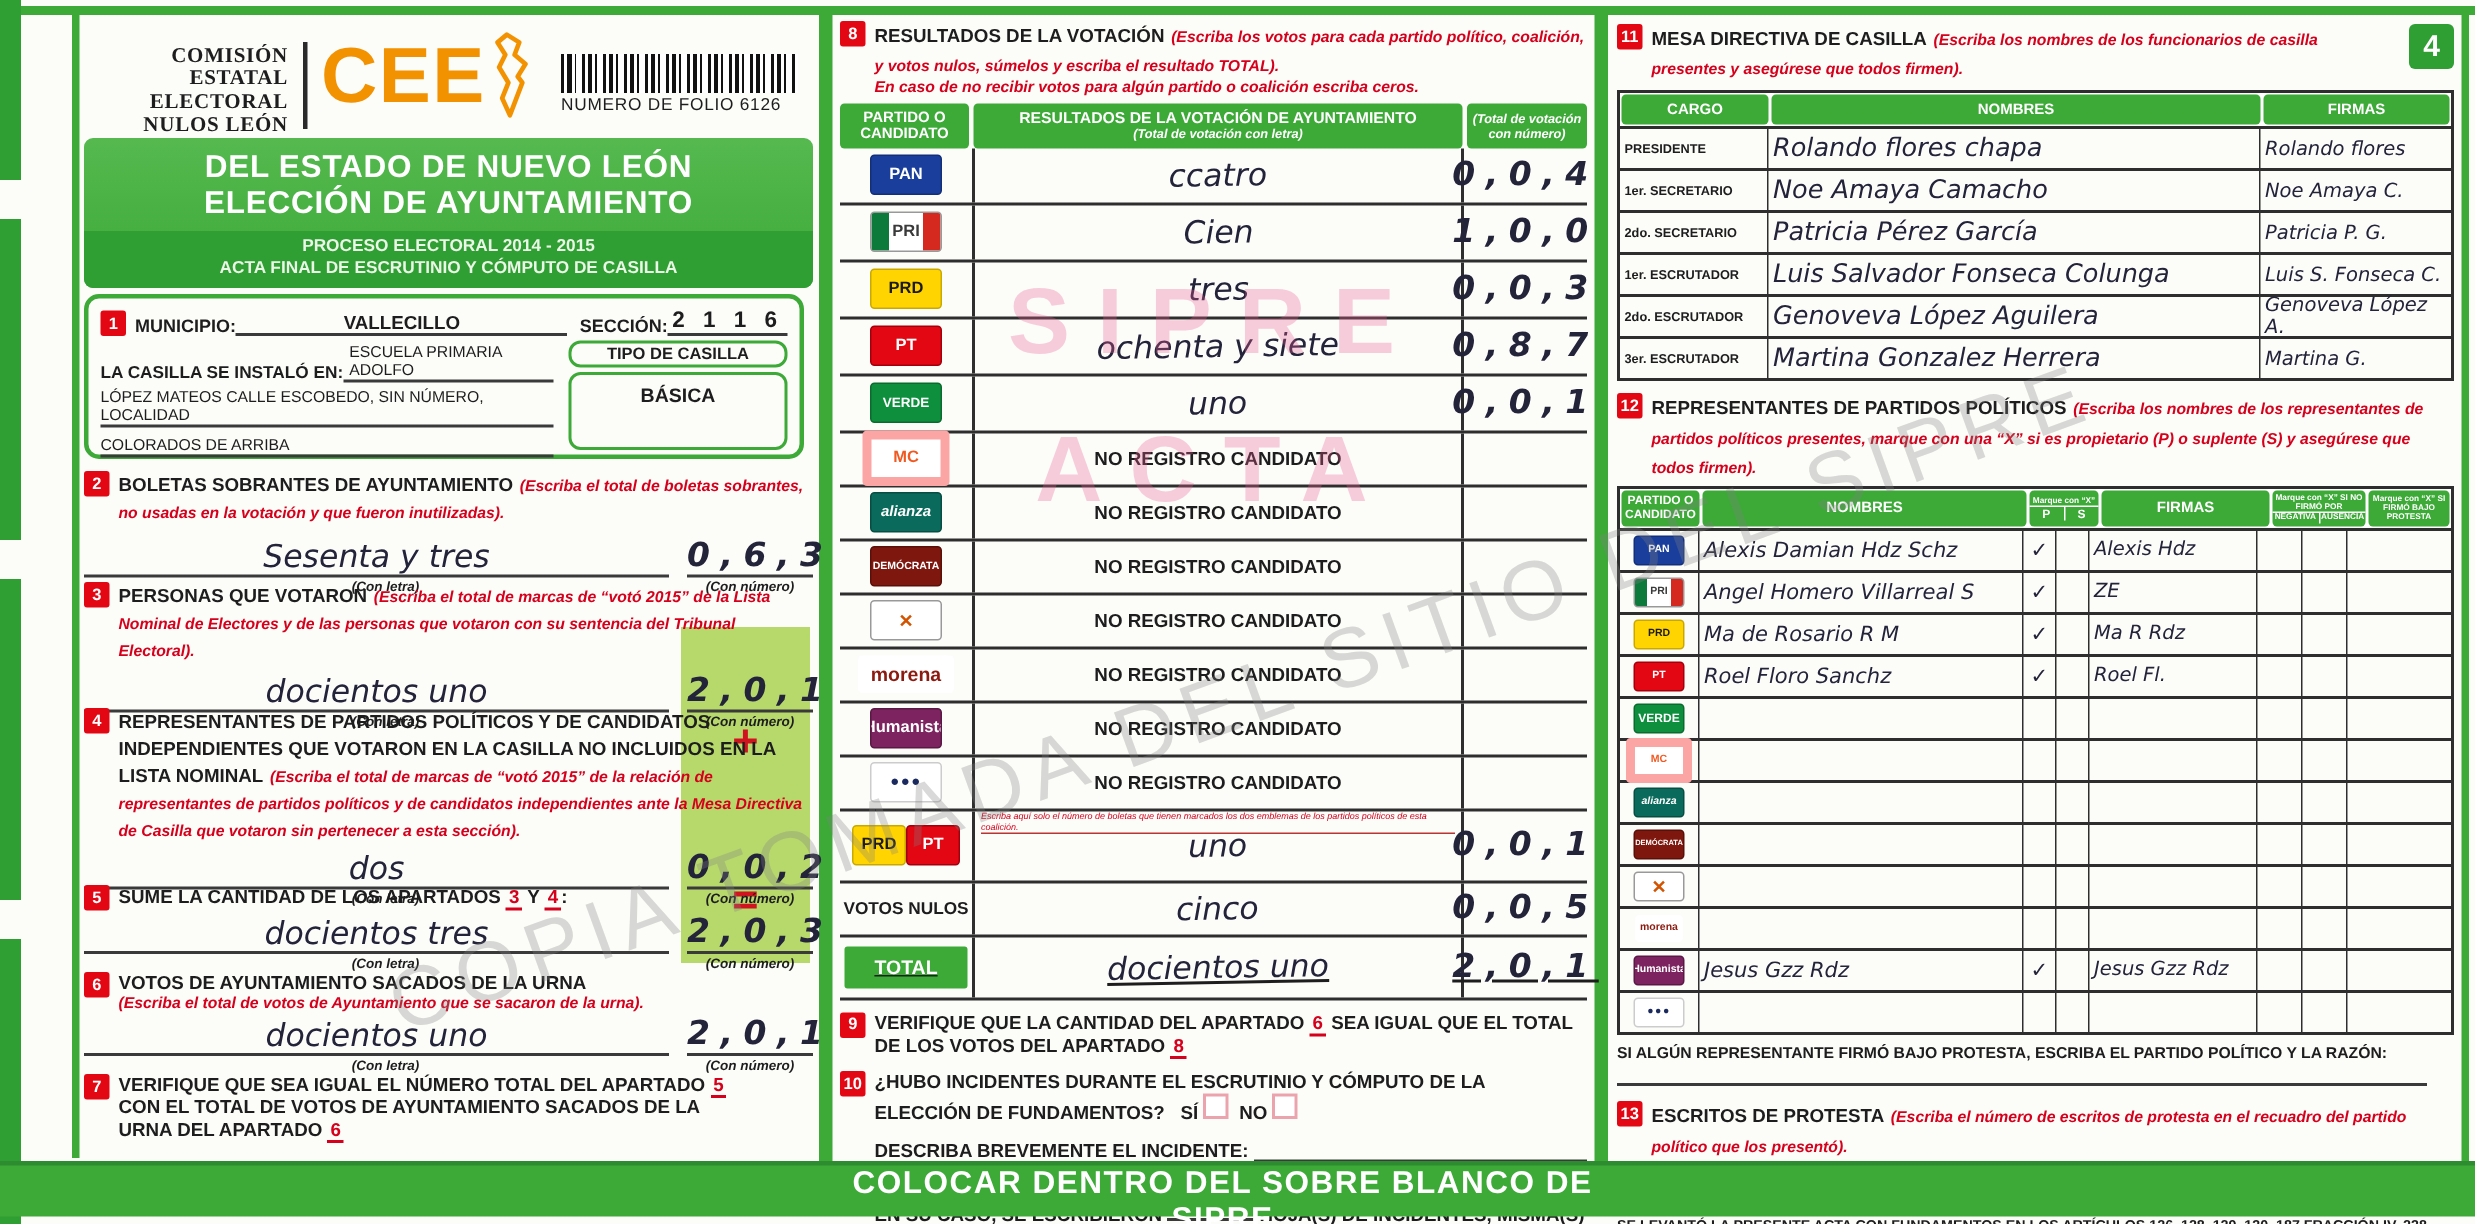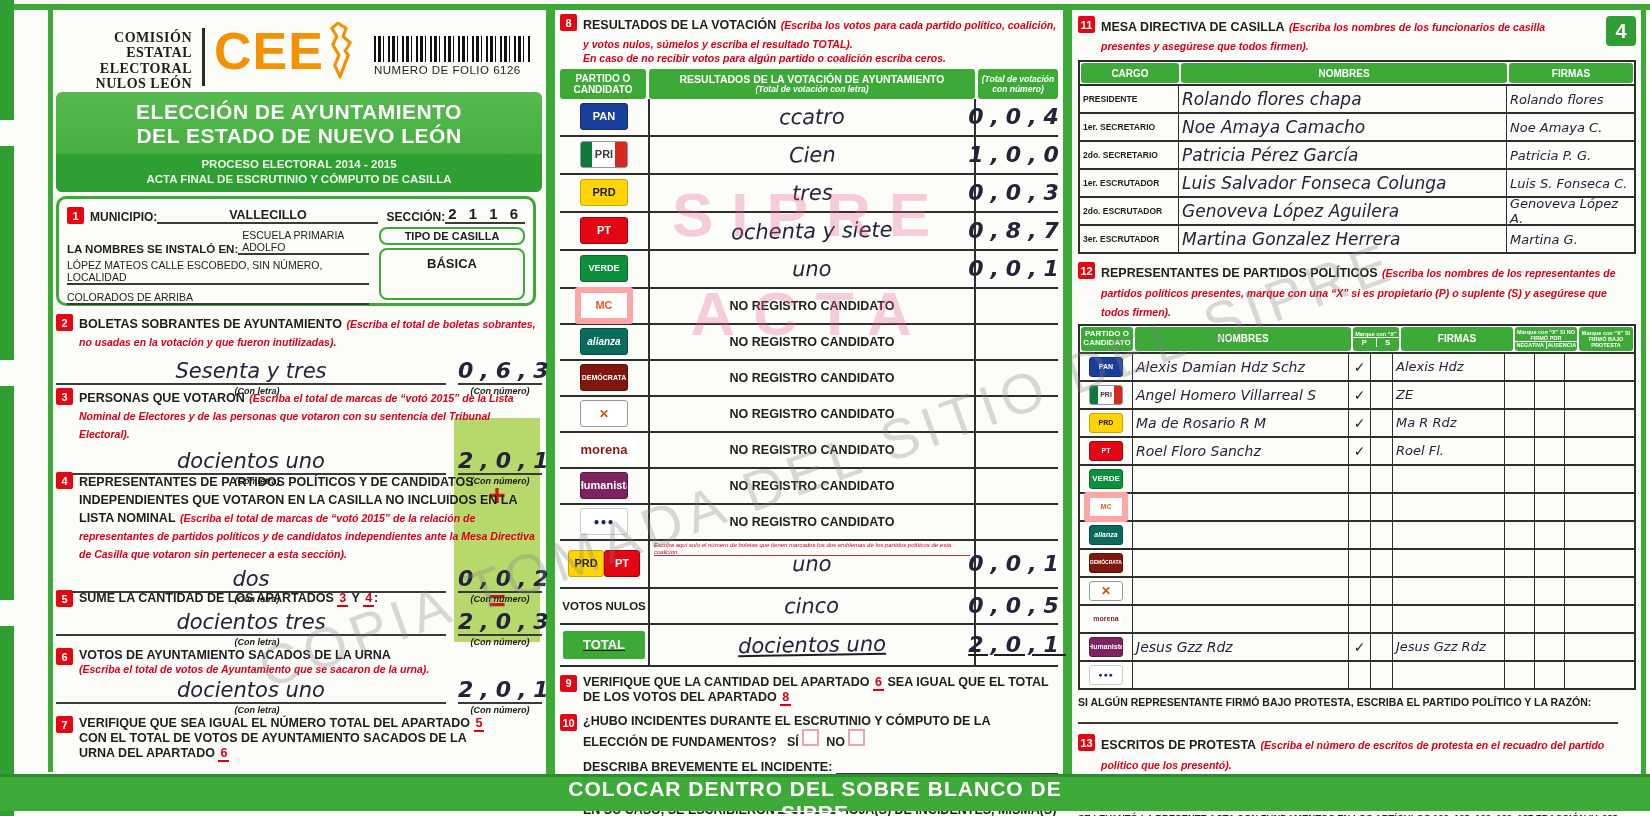--- a/index.html
+++ b/index.html
@@ -146,40 +146,40 @@
     <div class="cee-wrap">
       <span class="cee">CEE</span>
       <svg width="34" height="62" viewBox="0 0 30 60">
         <path d="M12 3 L20 8 L17 16 L24 22 L19 30 L22 34 L14 55 L9 44 L13 34 L7 24 L11 16 L6 8 Z" fill="none" stroke="#f39200" stroke-width="3" stroke-linejoin="round"></path>
       </svg>
     </div>
     <div class="barcode"></div>
     <div class="folio">NUMERO DE FOLIO 6126</div>
 
     <div class="title-banner">
+      <div class="t1">DEL ESTADO DE NUEVO LEÓN</div>
       <div class="t1">ELECCIÓN DE AYUNTAMIENTO</div>
-      <div class="t1">DEL ESTADO DE NUEVO LEÓN</div>
       <div class="title-strip">
         <div>PROCESO ELECTORAL  2014 - 2015</div>
         <div>ACTA FINAL DE ESCRUTINIO Y CÓMPUTO DE CASILLA</div>
       </div>
     </div>
 
     <div class="sec1">
       <div class="row">
         <span class="badge">1</span>
         <span class="b">MUNICIPIO:</span>
         <span class="wline b" style="flex:1;text-align:center;font-size:12.5px">VALLECILLO</span>
         <span class="b" style="margin-left:8px">SECCIÓN:</span>
         <span class="b" style="font-size:15px;letter-spacing:4px;border-bottom:2px solid #3a3a3a;padding:0 3px">2  1  1  6</span>
       </div>
       <div style="display:flex;gap:10px;">
         <div style="flex:1">
           <div class="row" style="margin-top:2px">
-            <span class="b" style="font-size:11.5px">LA NOMBRES SE INSTALÓ EN:</span>
+            <span class="b" style="font-size:11.5px">LA CASILLA SE INSTALÓ EN:</span>
             <span class="wline" style="flex:1;font-size:10.5px;padding-left:4px">ESCUELA PRIMARIA ADOLFO</span>
           </div>
           <div class="wline" style="font-size:10.5px;margin-top:4px">LÓPEZ MATEOS CALLE ESCOBEDO, SIN NÚMERO, LOCALIDAD</div>
           <div class="wline" style="font-size:10.5px;margin-top:6px">COLORADOS DE ARRIBA</div>
         </div>
         <div style="width:146px;flex:none">
           <div class="tipo-lbl">TIPO DE CASILLA</div>
           <div class="tipo-box">BÁSICA</div>
         </div>
       </div>

